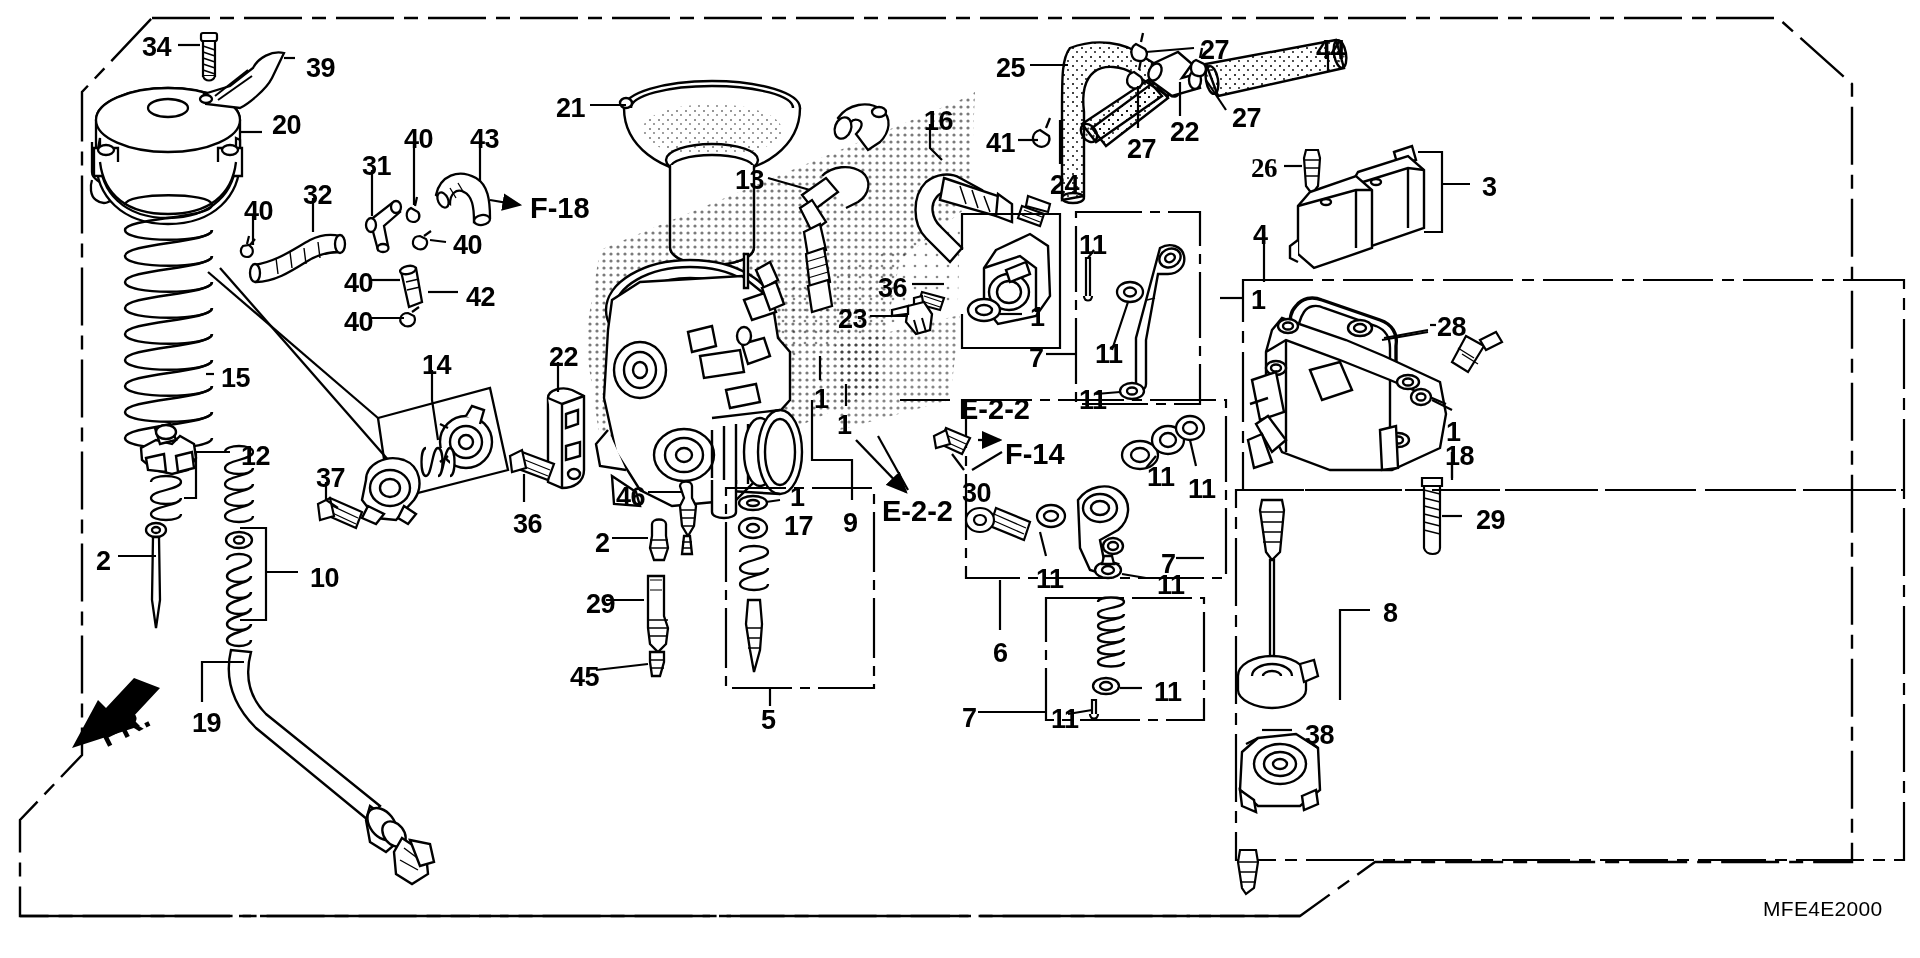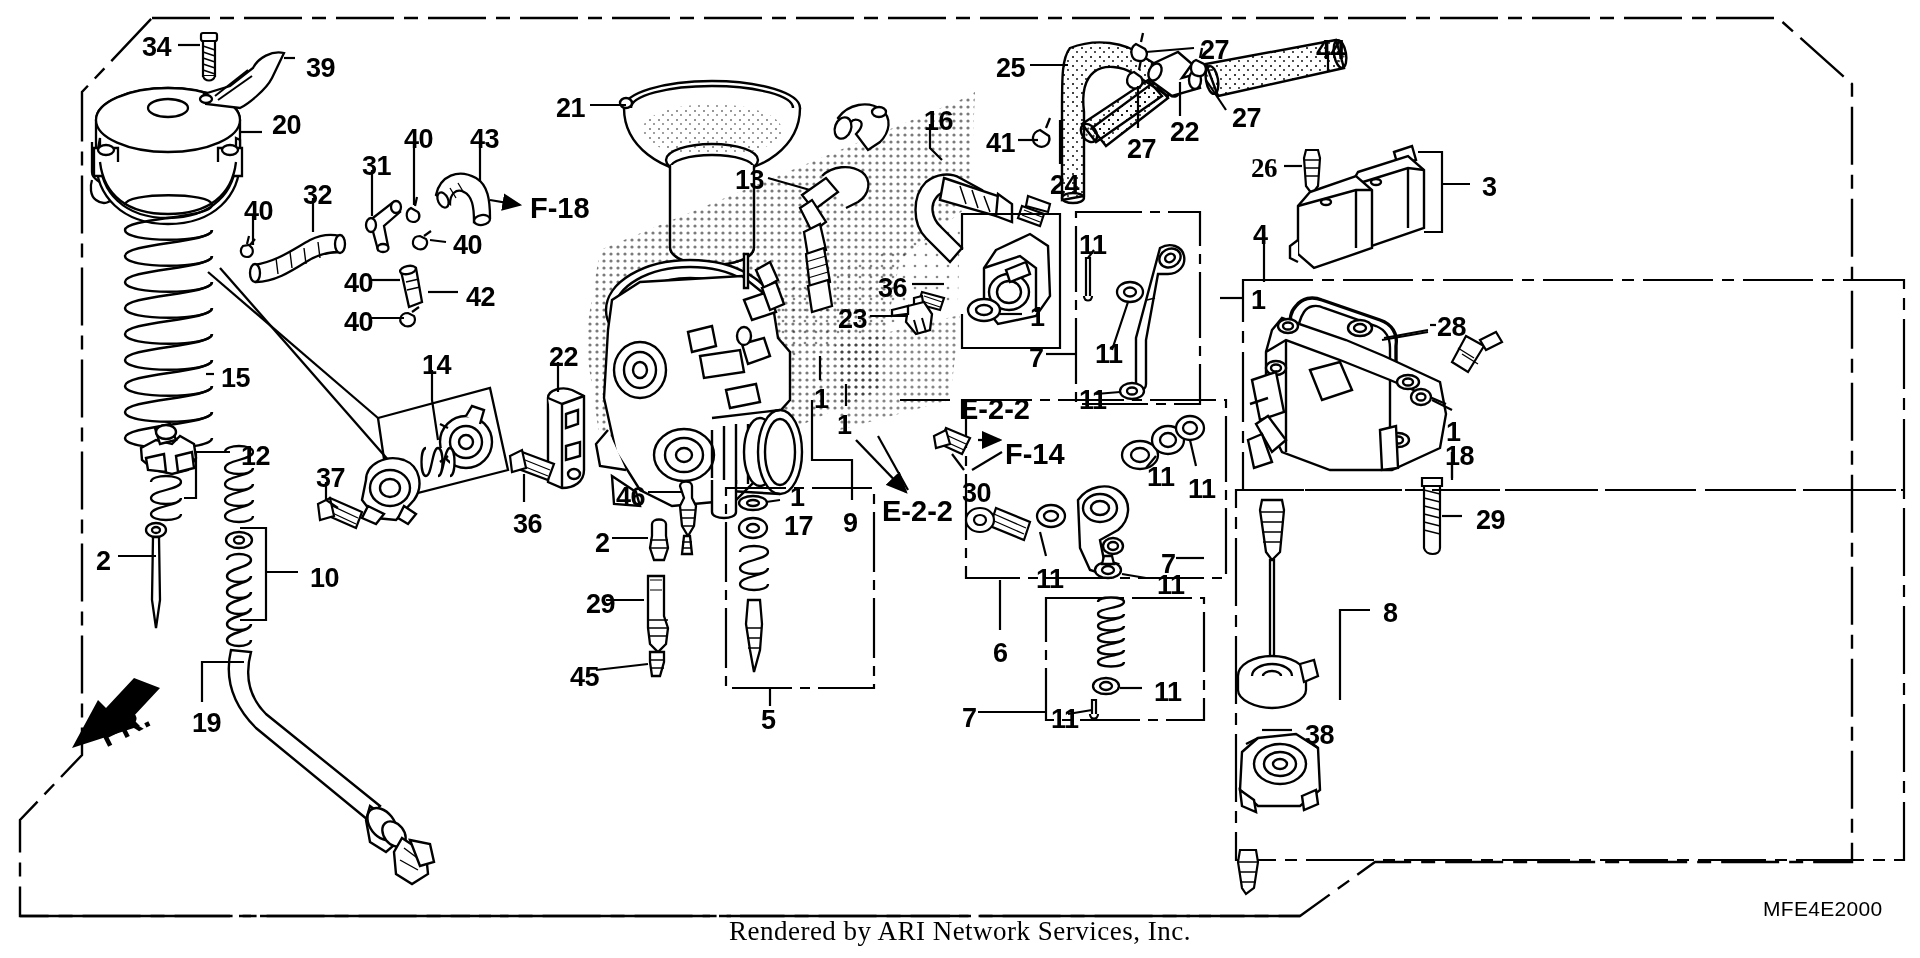--- a/index.html
+++ b/index.html
@@ -908,17 +908,16 @@
       <div class="callout" style="left: 1154px; top: 679px;">11</div>
       <div class="callout" style="left: 761px; top: 707px;">5</div>
       <div class="callout" style="left: 962px; top: 705px;">7</div>
       <div class="callout" style="left: 1051px; top: 706px;">11</div>
       <div class="callout" style="left: 192px; top: 710px;">19</div>
       <div class="callout" style="left: 1305px; top: 722px;">38</div>
     </div>
 
   <div class="fr-label" style="left:110px; top:718px;">FR.</div>
 
-  <div id="footer-credit">Rendered by ARI Network Services, Inc.</div>
 
   <div id="diagram-code">MFE4E2000</div>
 
 </div>
 
 </body></html>

